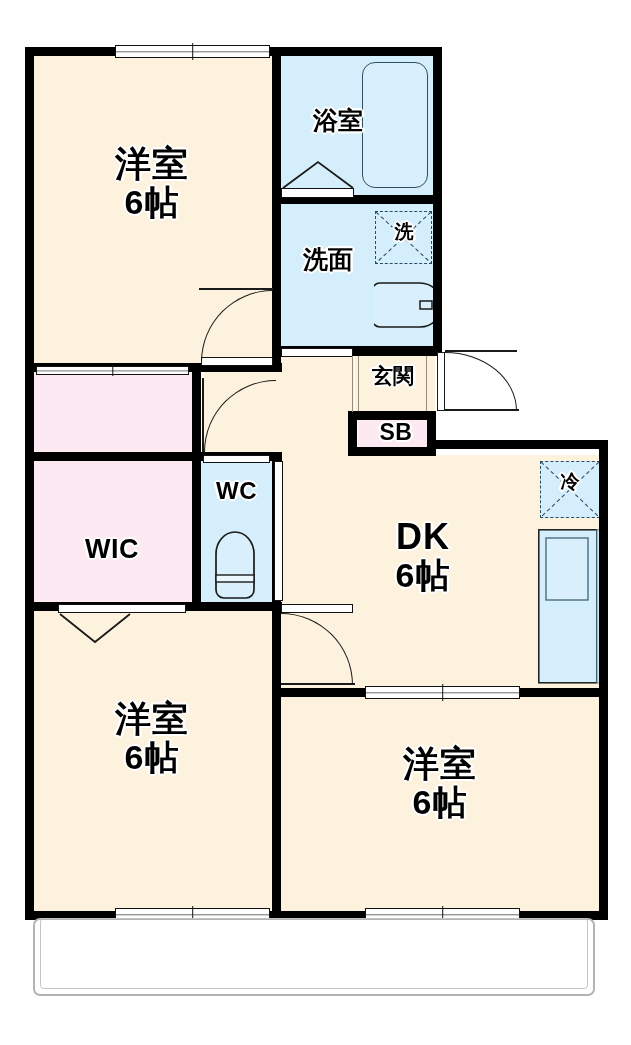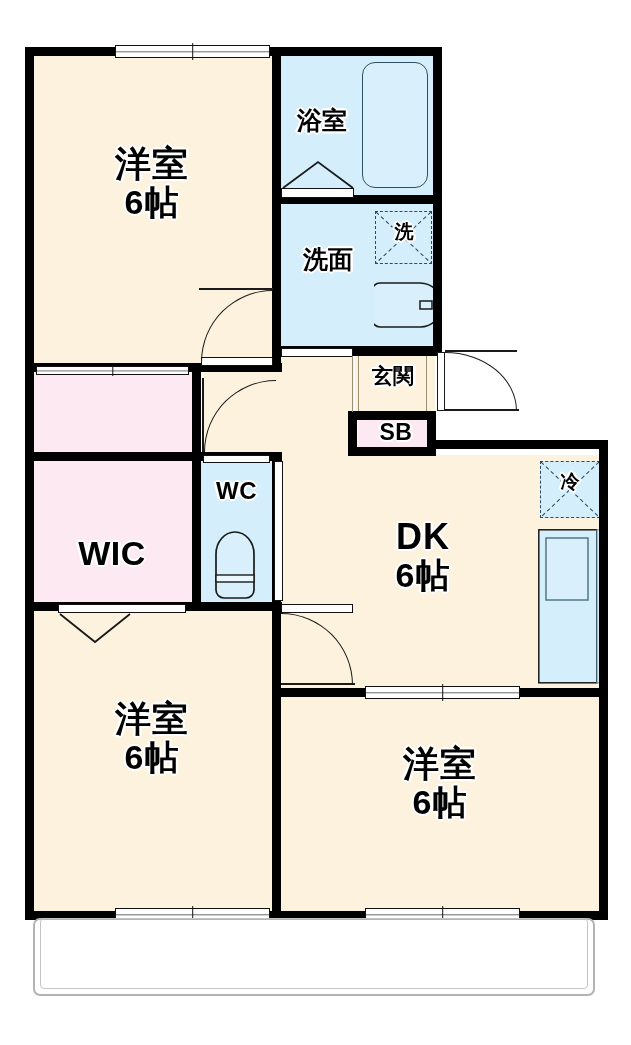--- a/index.html
+++ b/index.html
@@ -35,21 +35,21 @@
        1.6px 0 0 #fff, -1.6px 0 0 #fff, 0 1.6px 0 #fff, 0 -1.6px 0 #fff,
        1.2px 1.2px 0 #fff, -1.2px 1.2px 0 #fff, 1.2px -1.2px 0 #fff, -1.2px -1.2px 0 #fff,
        2.4px 0 0 #fff, -2.4px 0 0 #fff, 0 2.4px 0 #fff, 0 -2.4px 0 #fff;
     pointer-events: none;
   }
   .label-jp { font-size: 36px; letter-spacing: 1px; }
   .label-jp .sub { display: block; font-size: 34px; }
   .label-md { font-size: 25px; letter-spacing: 0px; }
   .label-sm { font-size: 21px; letter-spacing: 0px; }
   .label-xs { font-size: 19px; }
-  .label-lat { font-size: 34px; letter-spacing: 0.5px; }
+  .label-lat { font-size: 27px; letter-spacing: 0.5px; }
 
   
   .win {
     position: absolute;
     background: #ffffff;
     border: 1.4px solid #111;
   }
   .win-h { }
   .win-h::before {
     content: ""; position: absolute;
@@ -276,21 +276,21 @@
 
   <div class="balcony" style="left:33px; top:918px; width:562px; height:78px;">
     <div class="balcony-inner" style="left:5px; top:-2px; right:5px; bottom:5px;"></div>
   </div>
 
   <div class="label label-jp" style="left:32px; top:145px; width:240px;">
     <span>洋室</span>
     <span class="sub">6帖</span>
   </div>
 
-  <div class="label label-md" style="left:275px; top:107px; width:94px;">
+  <div class="label label-md" style="left:291px; top:107px; width:94px;">
     <span>浴室</span>
   </div>
 
   <div class="label label-md" style="left:288px; top:247px; width:80px; line-height:1.0;">
     <span>洗面</span>
   </div>
 
   <div class="label label-xs" style="left:378px; top:222px; width:52px;">
     <span>洗</span>
   </div>

